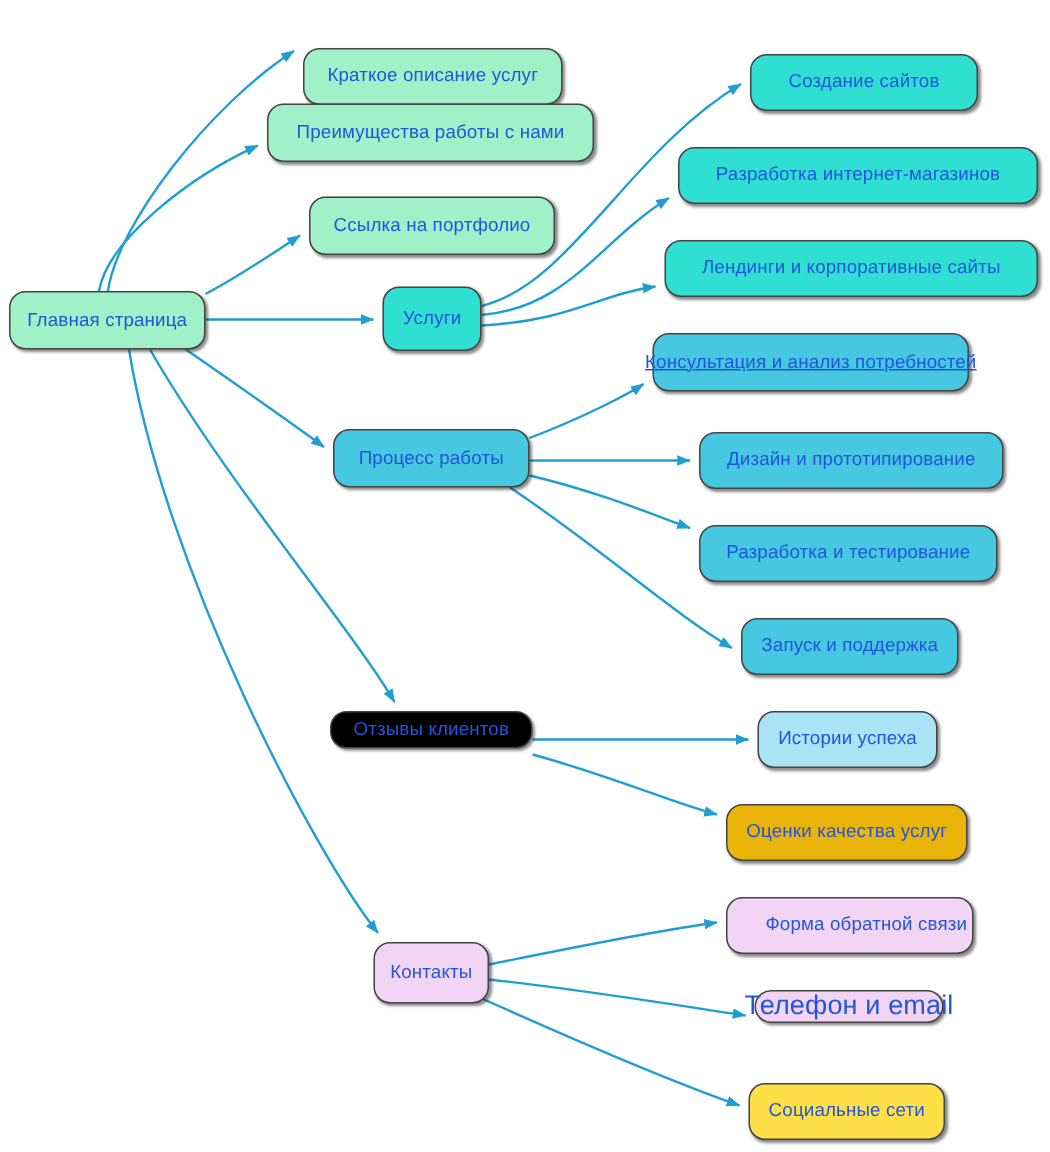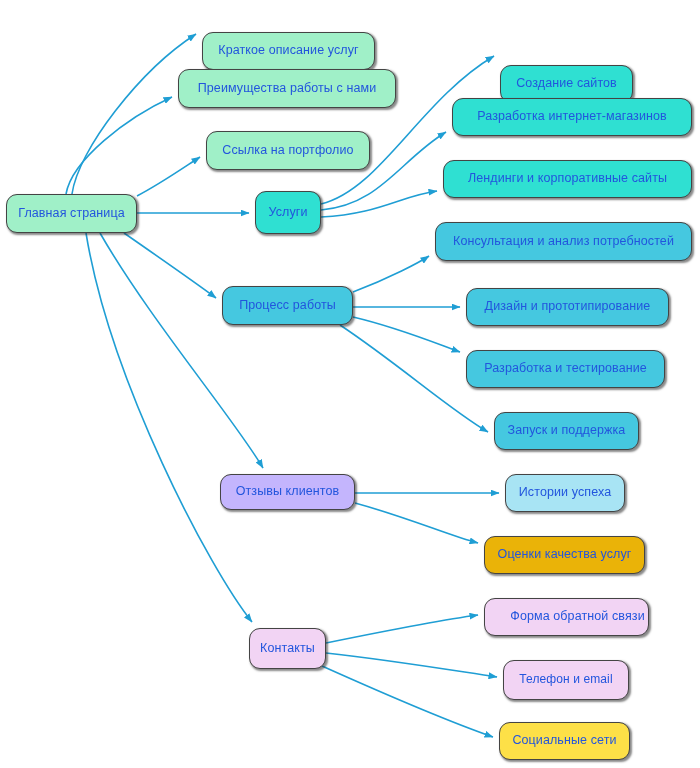--- a/index.html
+++ b/index.html
@@ -90,59 +90,59 @@
       </div>
       <div class="node" style="left: 178px; top: 69px; width: 218px; height: 39px; background: rgb(160, 240, 200); font-size: 12.5px; color: rgb(34, 85, 221); border-color: rgb(68, 68, 68);">
         <span class="node-label">Преимущества работы с нами</span>
       </div>
       <div class="node" style="left: 206px; top: 131px; width: 164px; height: 39px; background: rgb(160, 240, 200); font-size: 12.5px; color: rgb(34, 85, 221); border-color: rgb(68, 68, 68);">
         <span class="node-label">Ссылка на портфолио</span>
       </div>
       <div class="node" style="left: 255px; top: 191px; width: 66px; height: 43px; background: rgb(47, 224, 210); font-size: 12.5px; color: rgb(34, 85, 221); border-color: rgb(68, 68, 68);">
         <span class="node-label">Услуги</span>
       </div>
-      <div class="node" style="left: 500px; top: 36px; width: 133px; height: 38px; background: rgb(47, 224, 210); font-size: 12.5px; color: rgb(34, 85, 221); border-color: rgb(68, 68, 68); margin-top: 29px;">
+      <div class="node" style="left: 500px; top: 36px; width: 152px; height: 38px; background: rgb(47, 224, 210); font-size: 12.5px; color: rgb(34, 85, 221); border-color: rgb(68, 68, 68);">
         <span class="node-label">Создание сайтов</span>
       </div>
       <div class="node" style="left: 452px; top: 98px; width: 240px; height: 38px; background: rgb(47, 224, 210); font-size: 12.5px; color: rgb(34, 85, 221); border-color: rgb(68, 68, 68);">
         <span class="node-label">Разработка интернет-магазинов</span>
       </div>
       <div class="node" style="left: 443px; top: 160px; width: 249px; height: 38px; background: rgb(47, 224, 210); font-size: 12.5px; color: rgb(34, 85, 221); border-color: rgb(68, 68, 68);">
         <span class="node-label">Лендинги и корпоративные сайты</span>
       </div>
-      <div class="node" style="left: 435px; top: 222px; width: 257px; height: 39px; background: rgb(69, 200, 224); font-size: 12.5px; color: rgb(34, 85, 221); border-color: rgb(68, 68, 68);">
+      <div class="node" style="left: 435px; top: 222px; width: 211px; height: 39px; background: rgb(69, 200, 224); font-size: 12.5px; color: rgb(34, 85, 221); border-color: rgb(68, 68, 68); text-decoration: underline;">
         <span class="node-label">Консультация и анализ потребностей</span>
       </div>
       <div class="node" style="left: 222px; top: 286px; width: 131px; height: 39px; background: rgb(69, 200, 224); font-size: 12.5px; color: rgb(34, 85, 221); border-color: rgb(68, 68, 68); text-align: right;">
         <span class="node-label">Процесс работы</span>
       </div>
       <div class="node" style="left: 466px; top: 288px; width: 203px; height: 38px; background: rgb(69, 200, 224); font-size: 12.5px; color: rgb(34, 85, 221); border-color: rgb(68, 68, 68);">
         <span class="node-label">Дизайн и прототипирование</span>
       </div>
       <div class="node" style="left: 466px; top: 350px; width: 199px; height: 38px; background: rgb(69, 200, 224); font-size: 12.5px; color: rgb(34, 85, 221); border-color: rgb(68, 68, 68);">
         <span class="node-label">Разработка и тестирование</span>
       </div>
       <div class="node" style="left: 494px; top: 412px; width: 145px; height: 38px; background: rgb(69, 200, 224); font-size: 12.5px; color: rgb(34, 85, 221); border-color: rgb(68, 68, 68);">
         <span class="node-label">Запуск и поддержка</span>
       </div>
-      <div class="node" style="left: 220px; top: 474px; width: 135px; height: 36px; background: #c4b5fd; font-size: 12.5px; color: rgb(34, 85, 221); border-color: rgb(68, 68, 68);">
+      <div class="node" style="left: 220px; top: 474px; width: 135px; height: 25px; background: #000000; font-size: 12.5px; color: rgb(34, 85, 221); border-color: rgb(68, 68, 68);">
         <span class="node-label">Отзывы клиентов</span>
       </div>
       <div class="node" style="left: 505px; top: 474px; width: 120px; height: 38px; background: rgb(168, 228, 244); font-size: 12.5px; color: rgb(34, 85, 221); border-color: rgb(68, 68, 68);">
         <span class="node-label">Истории успеха</span>
       </div>
       <div class="node" style="left: 484px; top: 536px; width: 161px; height: 38px; background: #eab308; font-size: 12.5px; color: rgb(34, 85, 221); border-color: rgb(68, 68, 68); border-radius: 11px;">
         <span class="node-label">Оценки качества услуг</span>
       </div>
       <div class="node" style="left: 249px; top: 628px; width: 77px; height: 41px; background: rgb(242, 212, 244); font-size: 12.5px; color: rgb(34, 85, 221); border-color: rgb(68, 68, 68);">
         <span class="node-label">Контакты</span>
       </div>
       <div class="node" style="left: 484px; top: 598px; width: 165px; height: 38px; background: rgb(242, 212, 244); font-size: 12.5px; color: rgb(34, 85, 221); border-color: rgb(68, 68, 68); padding-left: 22px;">
         <span class="node-label">Форма обратной связи</span>
       </div>
-      <div class="node" style="left: 503px; top: 660px; width: 126px; height: 40px; background: rgb(242, 212, 244); font-size: 12px; color: rgb(34, 85, 221); border-color: rgb(68, 68, 68);">
+      <div class="node" style="left: 503px; top: 660px; width: 126px; height: 22px; background: rgb(242, 212, 244); font-size: 18px; color: rgb(34, 85, 221); border-color: rgb(68, 68, 68);">
         <span class="node-label">Телефон и email</span>
       </div>
       <div class="node" style="left: 499px; top: 722px; width: 131px; height: 38px; background: #fde047; font-size: 12.5px; color: rgb(34, 85, 221); border-color: rgb(68, 68, 68);">
         <span class="node-label">Социальные сети</span>
       </div>
     </div>
 </div>
 
 </body></html>

